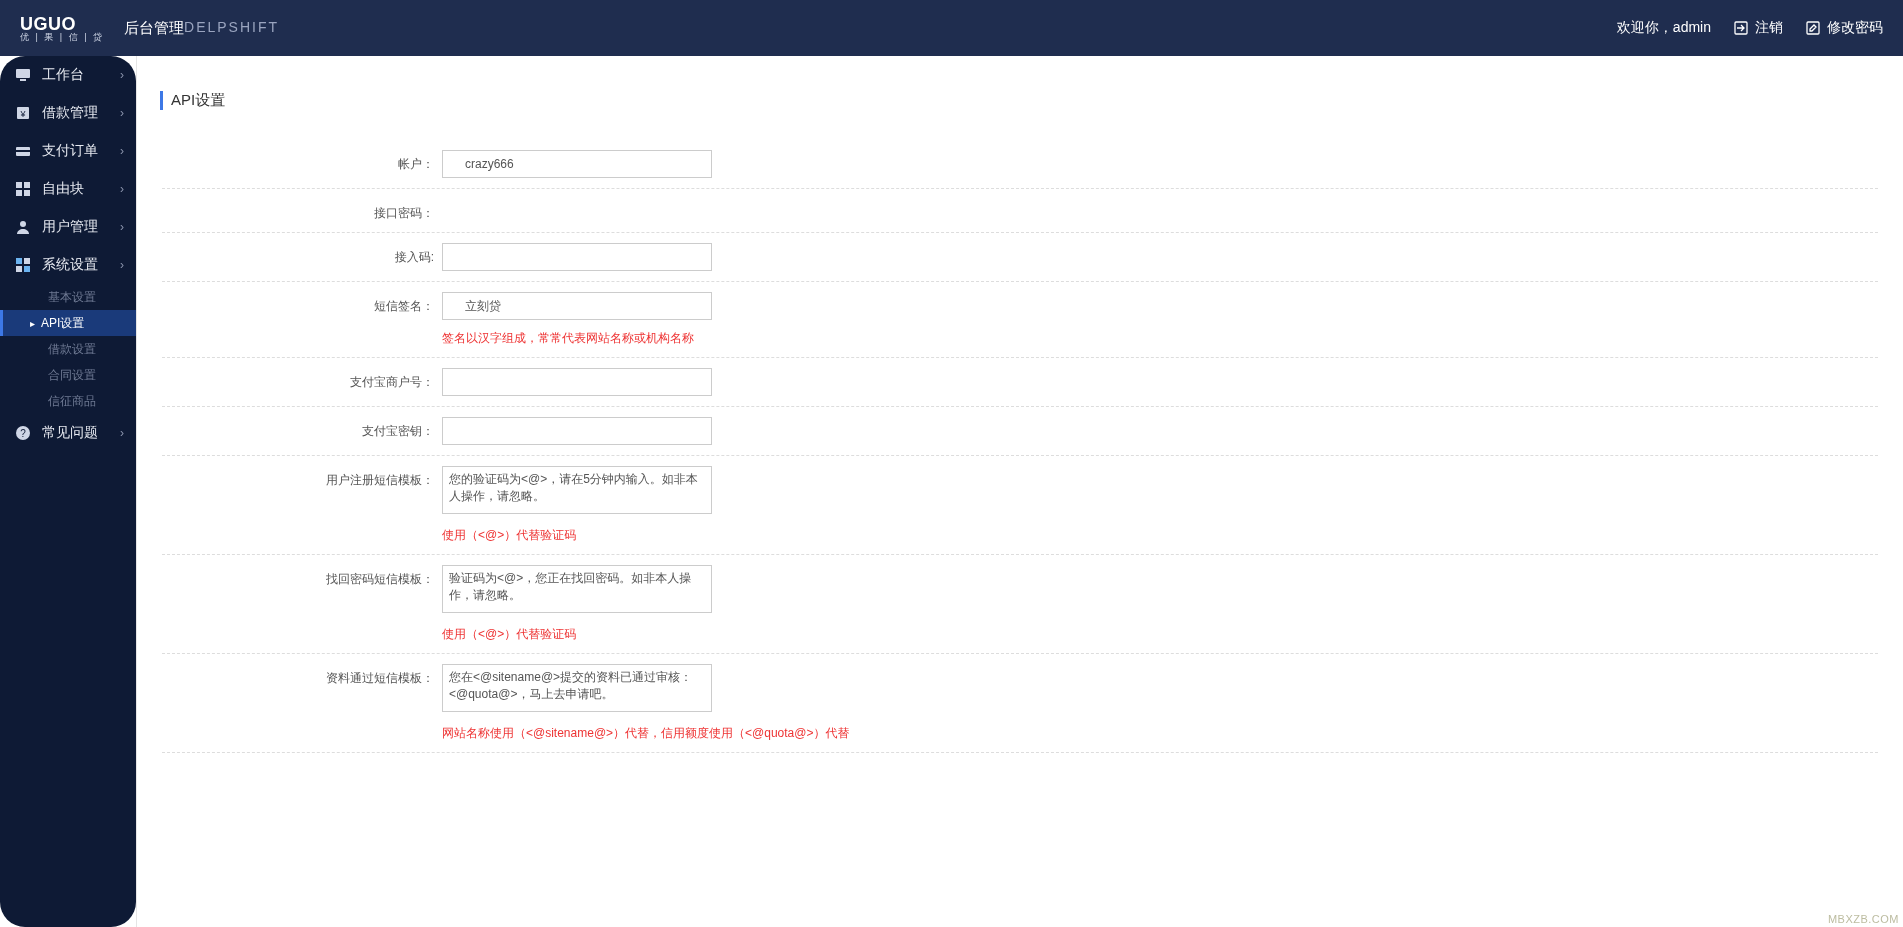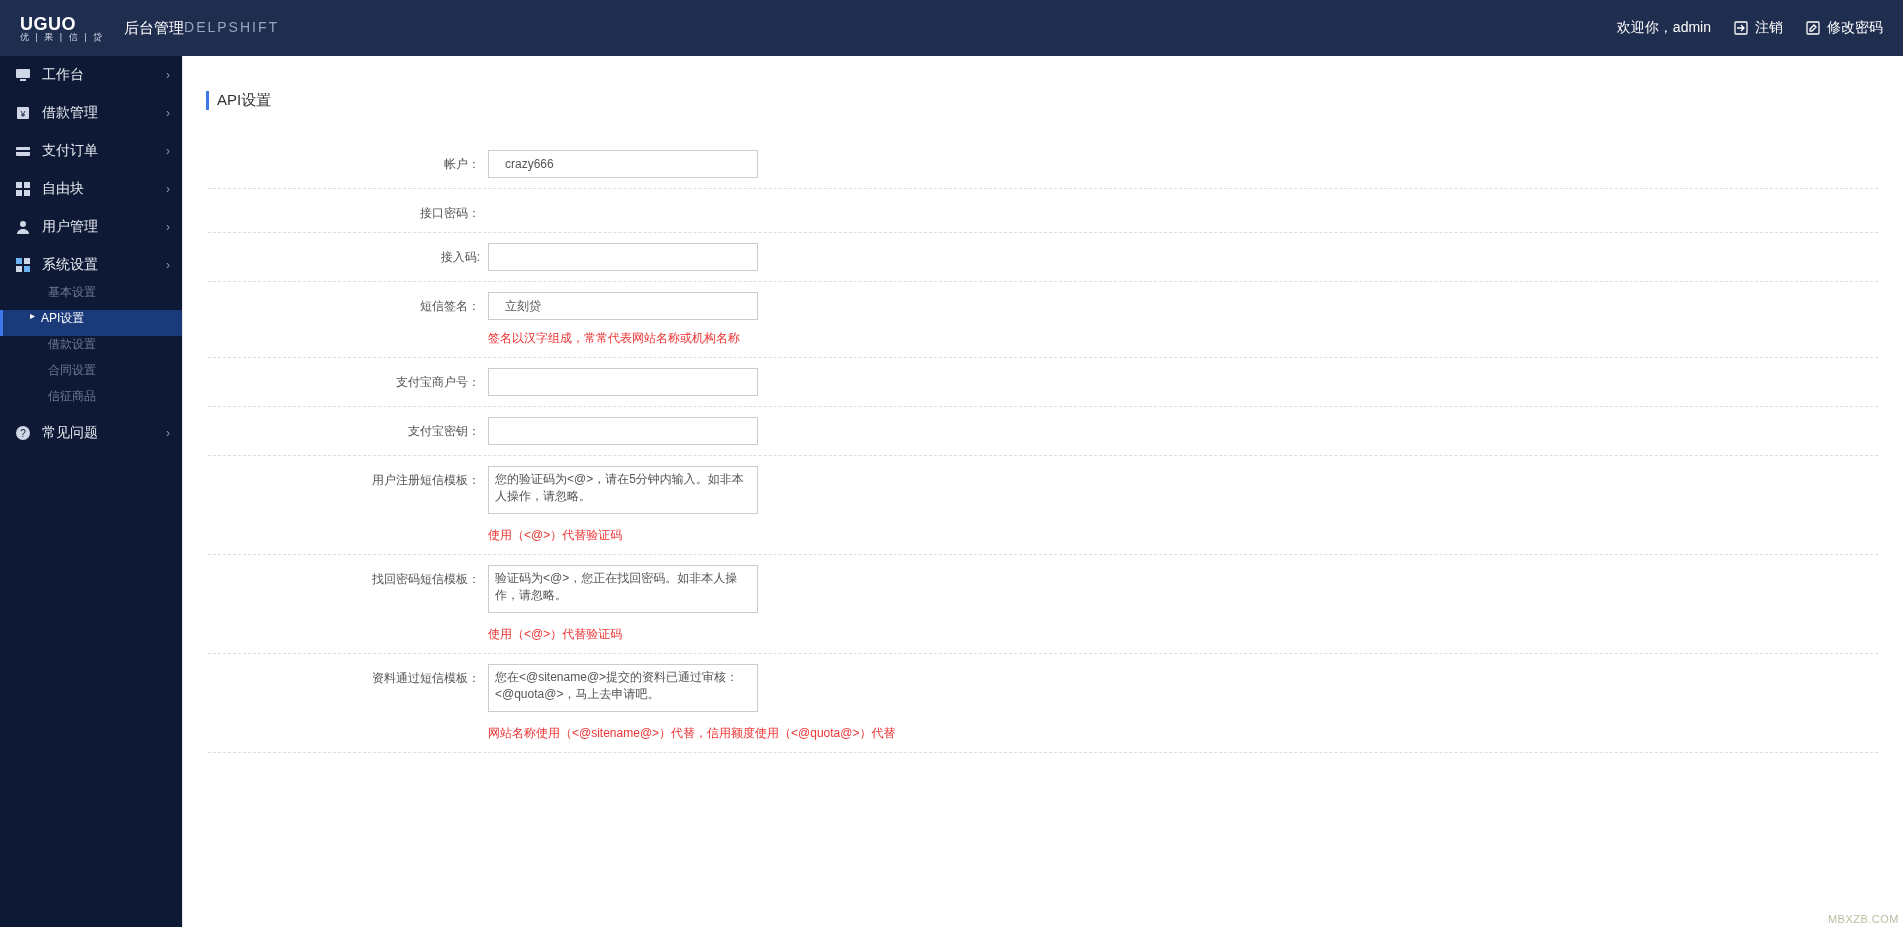--- a/index.html
+++ b/index.html
@@ -10,39 +10,39 @@
 .logo-area { display: flex; align-items: center; gap: 10px; font-size: 14px; }
 .logo-brand { display: flex; flex-direction: column; line-height: 1; }
 .logo-top { font-weight: bold; font-size: 18px; font-family: Arial, sans-serif; letter-spacing: 0.5px; }
 .logo-bottom { font-size: 9px; letter-spacing: 2px; color: #cfd6e6; }
 .header-right { display: flex; align-items: center; gap: 22px; font-size: 14px; }
 .header-link { display: inline-flex; align-items: center; gap: 6px; color: #fff; cursor: pointer; }
 .header-link .ico { display: inline-flex; width: 16px; height: 16px; }
 
 
 .wrapper { display: flex; height: calc(100vh - 56px); }
-.sidebar { width: 182px; background: #0e1a35; color: #cfd6e6; overflow-y: auto; }
+.sidebar { width: 136px; background: #0e1a35; color: #cfd6e6; overflow-y: auto; border-radius: 25px; }
 .content { flex: 1; background: #fff; overflow: auto; position: relative; padding: 20px 15px 40px 15px; border-left: 1px solid #e5e5e5; }
 
 
 .nav-item { display: flex; align-items: center; height: 38px; padding: 0 14px; color: #e6e9f0; font-size: 14px; cursor: pointer; position: relative; }
 .nav-item .nav-ico { width: 18px; height: 18px; margin-right: 10px; display: inline-flex; align-items: center; justify-content: center; }
 .nav-item .chev { position: absolute; right: 12px; font-size: 12px; color: #8a93ab; }
-.sub-item { display: flex; height: 26px; padding-left: 48px; font-size: 12px; color: #6f7a94; cursor: pointer; }
+.sub-item { display: flex; align-items: center; height: 26px; padding-left: 48px; font-size: 12px; color: #6f7a94; cursor: pointer; }
 .sub-item.active { background: #1a3a7a; color: #fff; border-left: 3px solid #3d78e6; padding-left: 45px; }
 .sub-item.active::before { content: "▸"; margin-right: 6px; font-size: 10px; margin-left: -18px; }
 
 
 .page-title { border-left: 3px solid #3d78e6; padding-left: 8px; font-size: 15px; color: #333; margin: 15px 0 30px 8px; }
 
 
 .form-row { display: flex; align-items: flex-start; padding: 10px 0; border-bottom: 1px dashed #ddd; margin: 0 10px; }
 .form-label { width: 280px; min-width: 280px; text-align: right; padding-right: 8px; padding-top: 6px; color: #555; font-size: 12px; }
 .form-field { flex: 1; }
-.form-field input[type=text] { width: 270px; height: 28px; border: 1px solid #ccc; padding: 0 16px; font-size: 12px; color: #555; }
+.form-field input[type=text] { width: 270px; height: 28px; border: 1px solid #ccc; padding: 0 22px; font-size: 12px; color: #555; }
 .form-field textarea { width: 270px; height: 48px; border: 1px solid #ccc; padding: 4px 6px; font-size: 12px; color: #555; font-family: inherit; resize: none; }
 .hint { color: #e33; font-size: 12px; margin-top: 10px; display: block; }
 
 
 .content::-webkit-scrollbar { width: 16px; }
 .content::-webkit-scrollbar-track { background: #f1f1f1; }
 .content::-webkit-scrollbar-thumb { background: #c1c1c1; }
 
 
 .wm { position: fixed; right: 4px; bottom: 2px; font-size: 11px; color: rgba(160,160,120,0.7); letter-spacing: 0.5px; pointer-events: none; }

